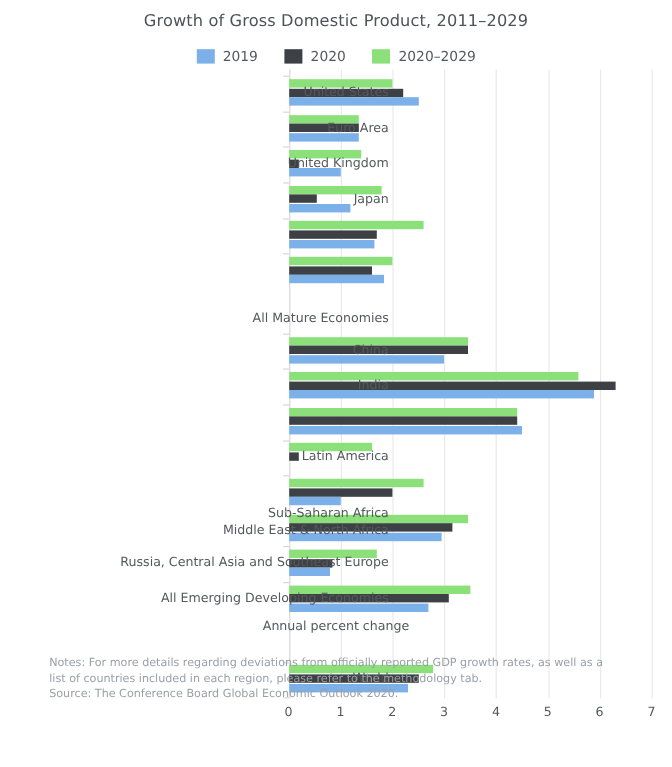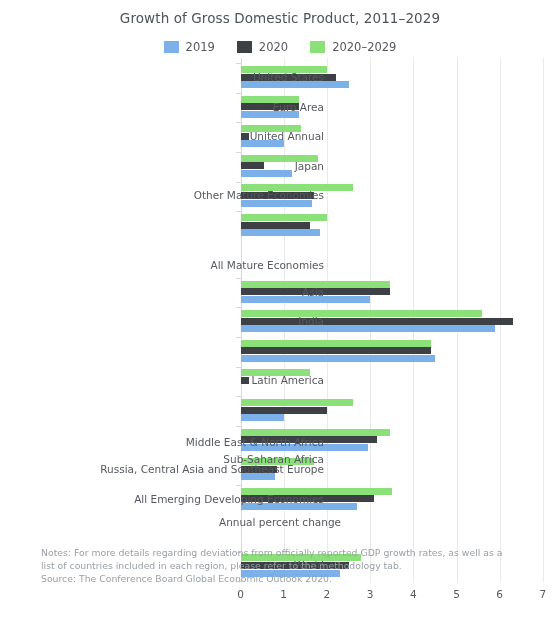--- a/index.html
+++ b/index.html
@@ -200,38 +200,37 @@
         <div class="bar" title="All Emerging Developing Economies — 2019: 2.7" style="left: 240.5px; top: 502.9px; width: 116.64px; background: rgb(124, 176, 232);"></div>
         <div class="bar" title="World — 2020–2029: 2.8" style="left: 240.5px; top: 554.3px; width: 120.96px; background: rgb(140, 224, 122);"></div>
         <div class="bar" title="World — 2020: 2.5" style="left: 240.5px; top: 561.9px; width: 108px; background: rgb(61, 65, 69);"></div>
         <div class="bar" title="World — 2019: 2.3" style="left: 240.5px; top: 569.5px; width: 99.36px; background: rgb(124, 176, 232);"></div>
       </div>
     <div class="labels-layer" id="labels-layer">
         <div class="cat-label" style="top: 77px;">United States</div>
         <div class="tick-mark" style="left: 235.5px; top: 63.2px;"></div>
         <div class="cat-label" style="top: 106.6px;">Euro Area</div>
         <div class="tick-mark" style="left: 235.5px; top: 92.8px;"></div>
-        <div class="cat-label" style="top: 136.2px;">United Annual</div>
+        <div class="cat-label" style="top: 136.2px;">United Kingdom</div>
         <div class="tick-mark" style="left: 235.5px; top: 122.4px;"></div>
         <div class="cat-label" style="top: 165.8px;">Japan</div>
         <div class="tick-mark" style="left: 235.5px; top: 152px;"></div>
-        <div class="cat-label" style="top: 195.4px;">Other Mature Economies</div>
         <div class="tick-mark" style="left: 235.5px; top: 181.6px;"></div>
         <div class="cat-label" style="top: 225px; margin-top: 40px;">All Mature Economies</div>
         <div class="tick-mark" style="left: 235.5px; top: 211.2px;"></div>
-        <div class="cat-label" style="top: 291.6px;">Asia</div>
+        <div class="cat-label" style="top: 291.6px;">China</div>
         <div class="tick-mark" style="left: 235.5px; top: 277.8px;"></div>
         <div class="cat-label" style="top: 321.2px;">India</div>
         <div class="tick-mark" style="left: 235.5px; top: 307.4px;"></div>
         <div class="tick-mark" style="left: 235.5px; top: 337px;"></div>
         <div class="cat-label" style="top: 380.4px;">Latin America</div>
         <div class="tick-mark" style="left: 235.5px; top: 366.6px;"></div>
         <div class="cat-label" style="top: 410px; margin-top: 32px;">Middle East &amp; North Africa</div>
         <div class="tick-mark" style="left: 235.5px; top: 396.2px;"></div>
-        <div class="cat-label" style="top: 459px;">Sub-Saharan Africa</div>
+        <div class="cat-label" style="top: 428px;">Sub-Saharan Africa</div>
         <div class="tick-mark" style="left: 235.5px; top: 425.8px;"></div>
         <div class="cat-label" style="top: 469.2px;">Russia, Central Asia and Southeast Europe</div>
         <div class="tick-mark" style="left: 235.5px; top: 455.4px;"></div>
         <div class="cat-label" style="top: 498.8px;">All Emerging Developing Economies</div>
         <div class="tick-mark" style="left: 235.5px; top: 485px;"></div>
         <div class="cat-label" style="top: 565.4px;">World</div>
         <div class="tick-mark" style="left: 235.5px; top: 551.6px;"></div>
         <div class="tick-mark" style="left: 235.5px; top: 581.2px;"></div>
       </div>
     <div class="ticks-layer" id="ticks-layer">

